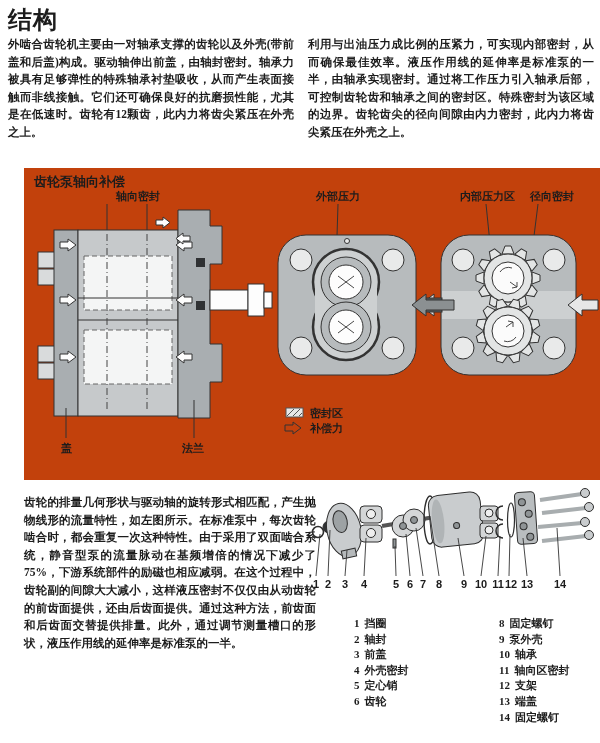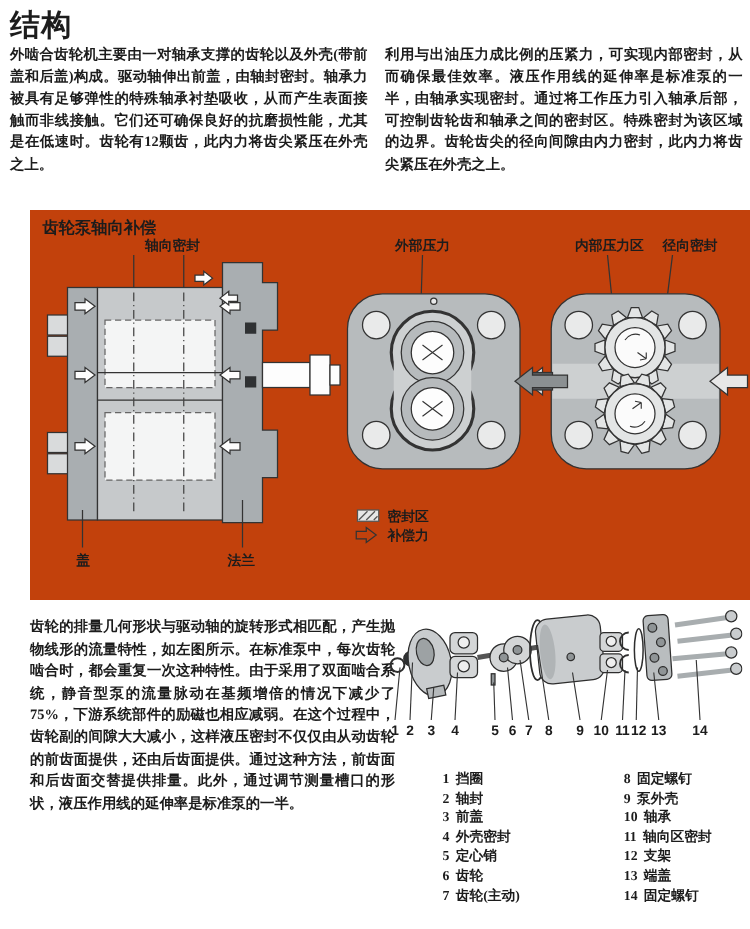--- a/index.html
+++ b/index.html
@@ -295,21 +295,20 @@
   </svg>
 
   <div class="parts">
     <div class="parts-col parts-col-left">
       <div class="part-row"><span class="pn">1</span><span>挡圈</span></div>
       <div class="part-row"><span class="pn">2</span><span>轴封</span></div>
       <div class="part-row"><span class="pn">3</span><span>前盖</span></div>
       <div class="part-row"><span class="pn">4</span><span>外壳密封</span></div>
       <div class="part-row"><span class="pn">5</span><span>定心销</span></div>
       <div class="part-row"><span class="pn">6</span><span>齿轮</span></div>
-      <div class="part-row"><span class="pn">7</span><span>齿轮(主动)</span></div>
     </div>
     <div class="parts-col parts-col-right">
       <div class="part-row"><span class="pn">8</span><span>固定螺钉</span></div>
       <div class="part-row"><span class="pn">9</span><span>泵外壳</span></div>
       <div class="part-row"><span class="pn">10</span><span>轴承</span></div>
       <div class="part-row"><span class="pn">11</span><span>轴向区密封</span></div>
       <div class="part-row"><span class="pn">12</span><span>支架</span></div>
       <div class="part-row"><span class="pn">13</span><span>端盖</span></div>
       <div class="part-row"><span class="pn">14</span><span>固定螺钉</span></div>
     </div>

